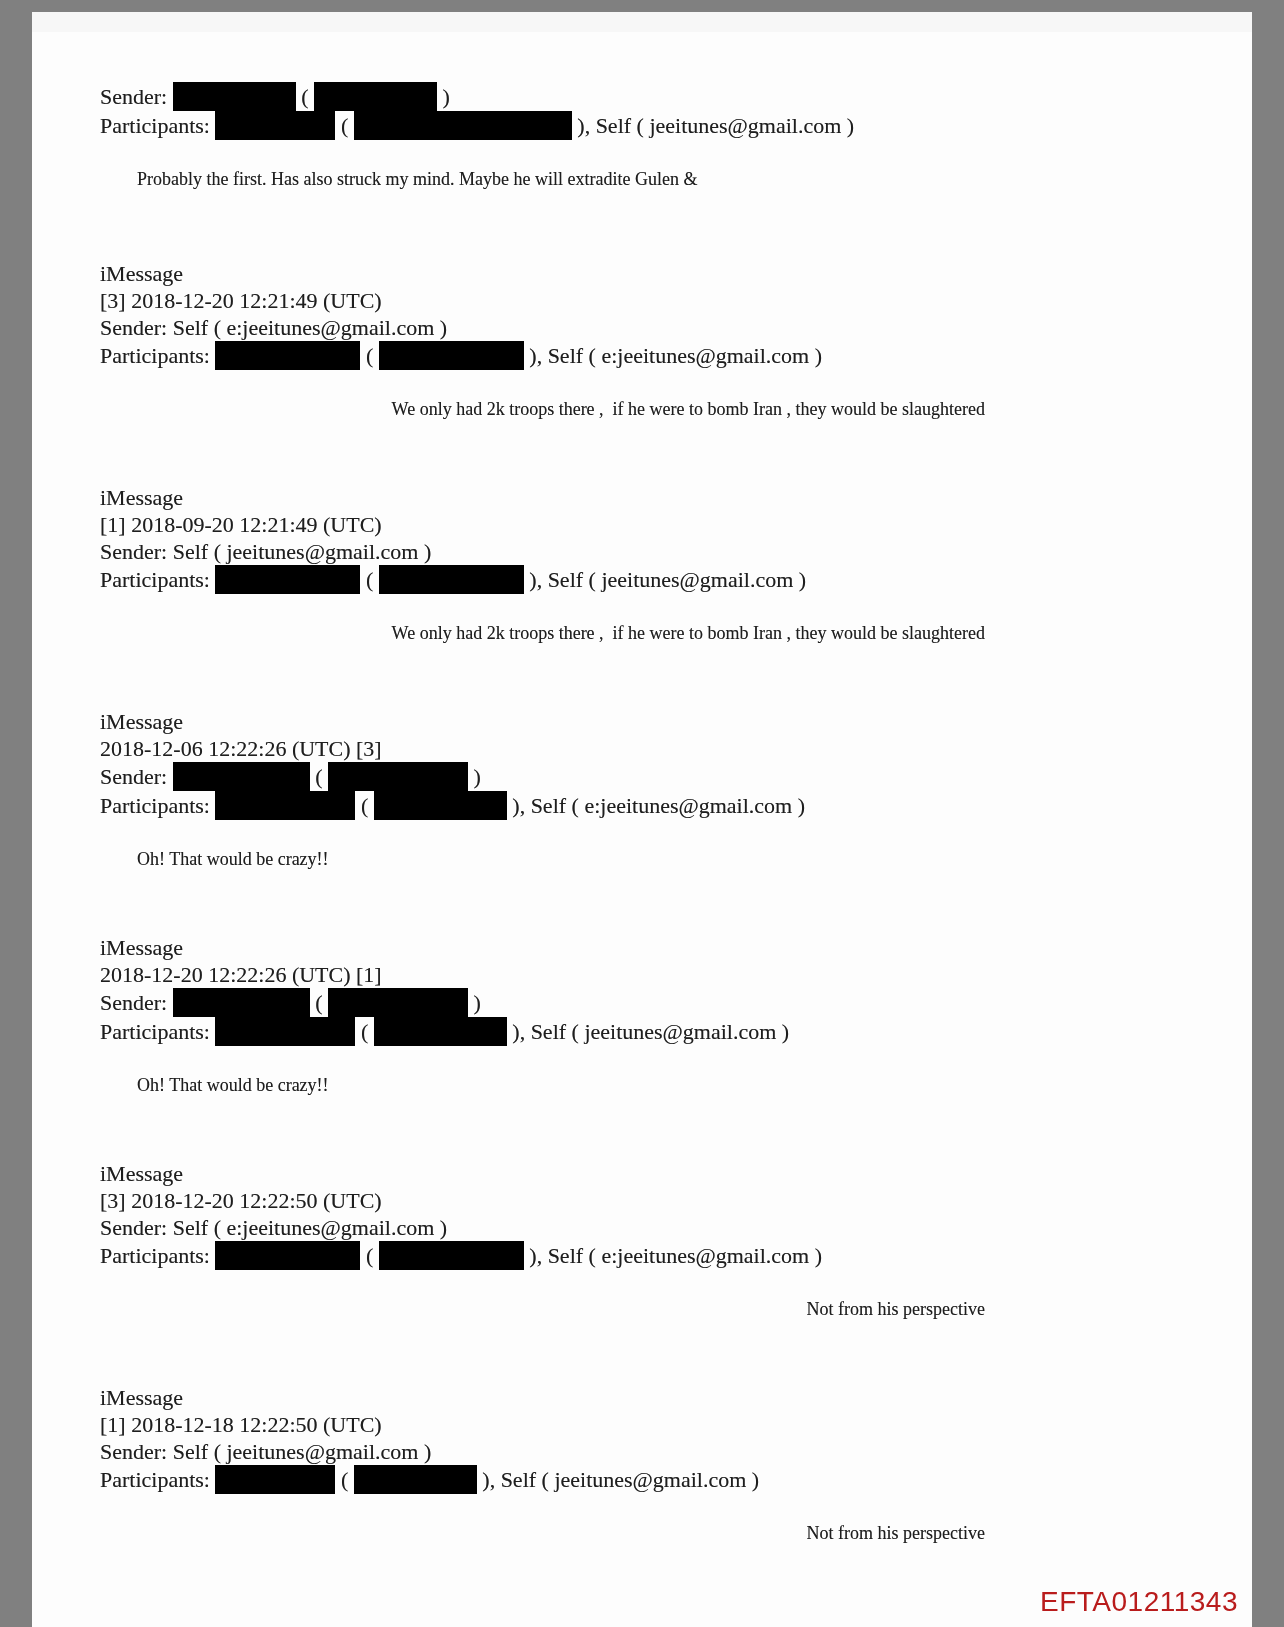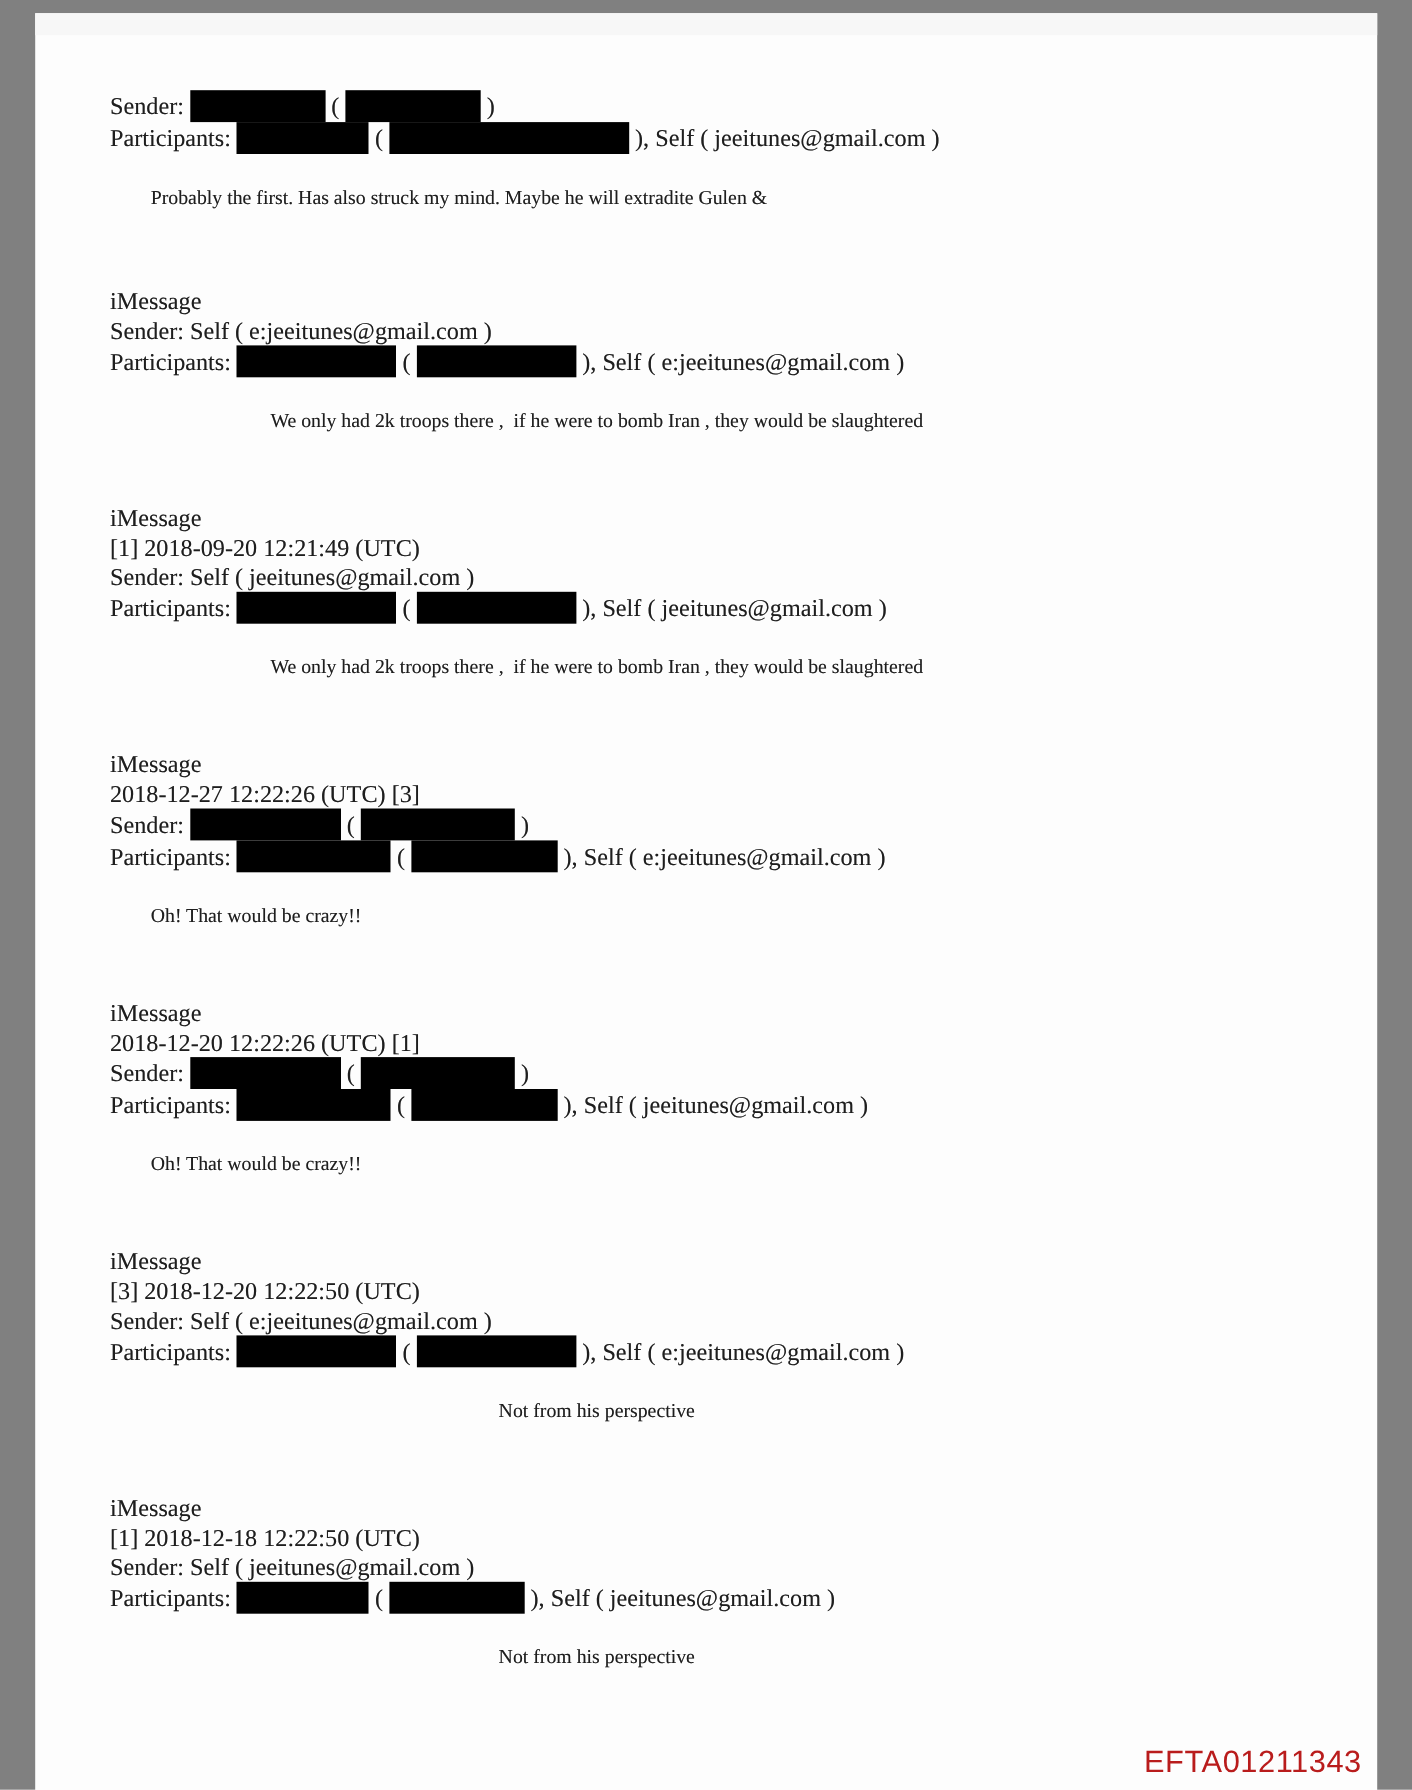--- a/index.html
+++ b/index.html
@@ -23,21 +23,21 @@
   .redact{
     display:inline-block;height:29px;background:#000;
     vertical-align:-7px;
   }
   .msg{
     margin-top:26px;font-size:18px;line-height:27px;width:885px;
     text-shadow:0 0 0.6px rgba(30,30,30,.45);
   }
   .msg div{white-space:pre;}
   .msg-left{padding-left:37px;}
-  .msg-right{text-align:center;}
+  .msg-right{text-align:right;}
   .bates{
     position:absolute;right:46px;top:1586px;
     font-family:"Liberation Sans",sans-serif;
     font-size:28px;color:#b91c1c;letter-spacing:0.5px;
   }
 </style>
 </head>
 <body>
 
 <div class="bar bar-top"></div>
@@ -48,38 +48,39 @@
 <div class="content">
     <div class="block block-first">
       <div class="hline"><span>Sender: </span><span class="redact" style="width: 123px;"></span><span> ( </span><span class="redact" style="width: 123px;"></span><span> )</span></div>
       <div class="hline"><span>Participants: </span><span class="redact" style="width: 120px;"></span><span> ( </span><span class="redact" style="width: 218px;"></span><span> ), Self ( jeeitunes@gmail.com )</span></div>
       <div class="msg msg-left">
         <div>Probably the first. Has also struck my mind. Maybe he will extradite Gulen &amp;</div>
       </div>
     </div>
     <div class="block">
       <div class="hline"><span>iMessage</span></div>
+      <div class="hline"><span>[3] 2018-12-20 12:21:49 (UTC)</span></div>
       <div class="hline"><span>Sender: Self ( e:jeeitunes@gmail.com )</span></div>
       <div class="hline"><span>Participants: </span><span class="redact" style="width: 145px;"></span><span> ( </span><span class="redact" style="width: 145px;"></span><span> ), Self ( e:jeeitunes@gmail.com )</span></div>
       <div class="msg msg-right">
         <div>We only had 2k troops there ,  if he were to bomb Iran , they would be slaughtered</div>
       </div>
     </div>
     <div class="block">
       <div class="hline"><span>iMessage</span></div>
       <div class="hline"><span>[1] 2018-09-20 12:21:49 (UTC)</span></div>
       <div class="hline"><span>Sender: Self ( jeeitunes@gmail.com )</span></div>
       <div class="hline"><span>Participants: </span><span class="redact" style="width: 145px;"></span><span> ( </span><span class="redact" style="width: 145px;"></span><span> ), Self ( jeeitunes@gmail.com )</span></div>
       <div class="msg msg-right">
         <div>We only had 2k troops there ,  if he were to bomb Iran , they would be slaughtered</div>
       </div>
     </div>
     <div class="block">
       <div class="hline"><span>iMessage</span></div>
-      <div class="hline"><span>2018-12-27 12:22:26 (UTC) [3]</span></div>
+      <div class="hline"><span>2018-12-06 12:22:26 (UTC) [3]</span></div>
       <div class="hline"><span>Sender: </span><span class="redact" style="width: 137px;"></span><span> ( </span><span class="redact" style="width: 140px;"></span><span> )</span></div>
       <div class="hline"><span>Participants: </span><span class="redact" style="width: 140px;"></span><span> ( </span><span class="redact" style="width: 133px;"></span><span> ), Self ( e:jeeitunes@gmail.com )</span></div>
       <div class="msg msg-left">
         <div>Oh! That would be crazy!!</div>
       </div>
     </div>
     <div class="block">
       <div class="hline"><span>iMessage</span></div>
       <div class="hline"><span>2018-12-20 12:22:26 (UTC) [1]</span></div>
       <div class="hline"><span>Sender: </span><span class="redact" style="width: 137px;"></span><span> ( </span><span class="redact" style="width: 140px;"></span><span> )</span></div>

